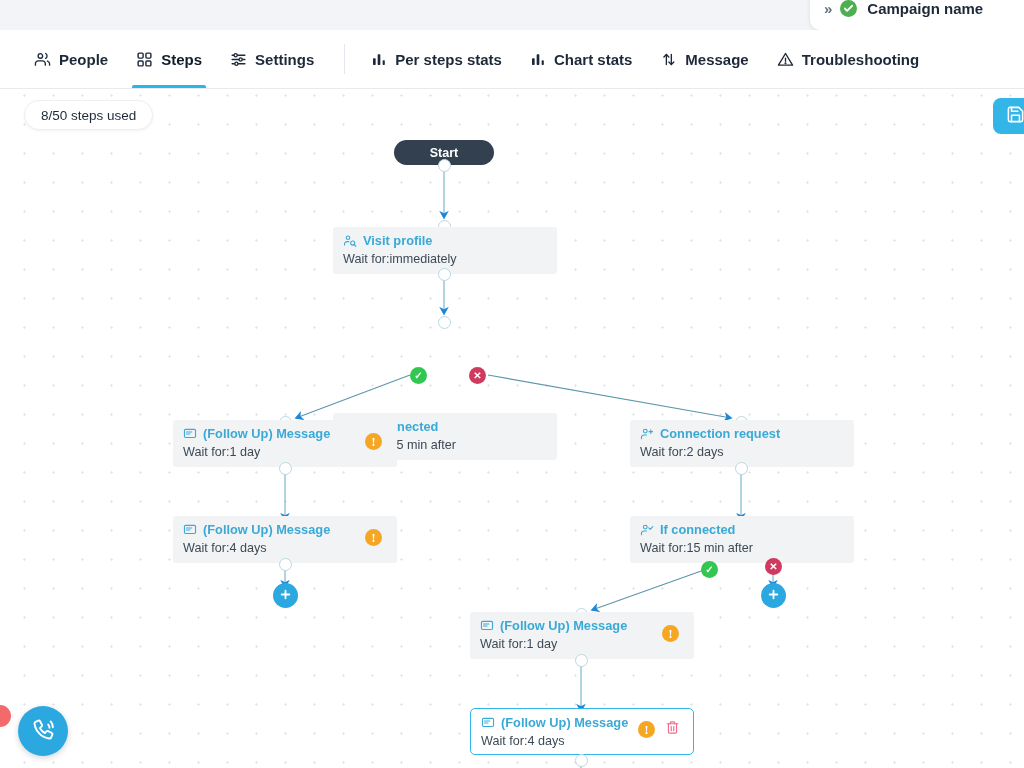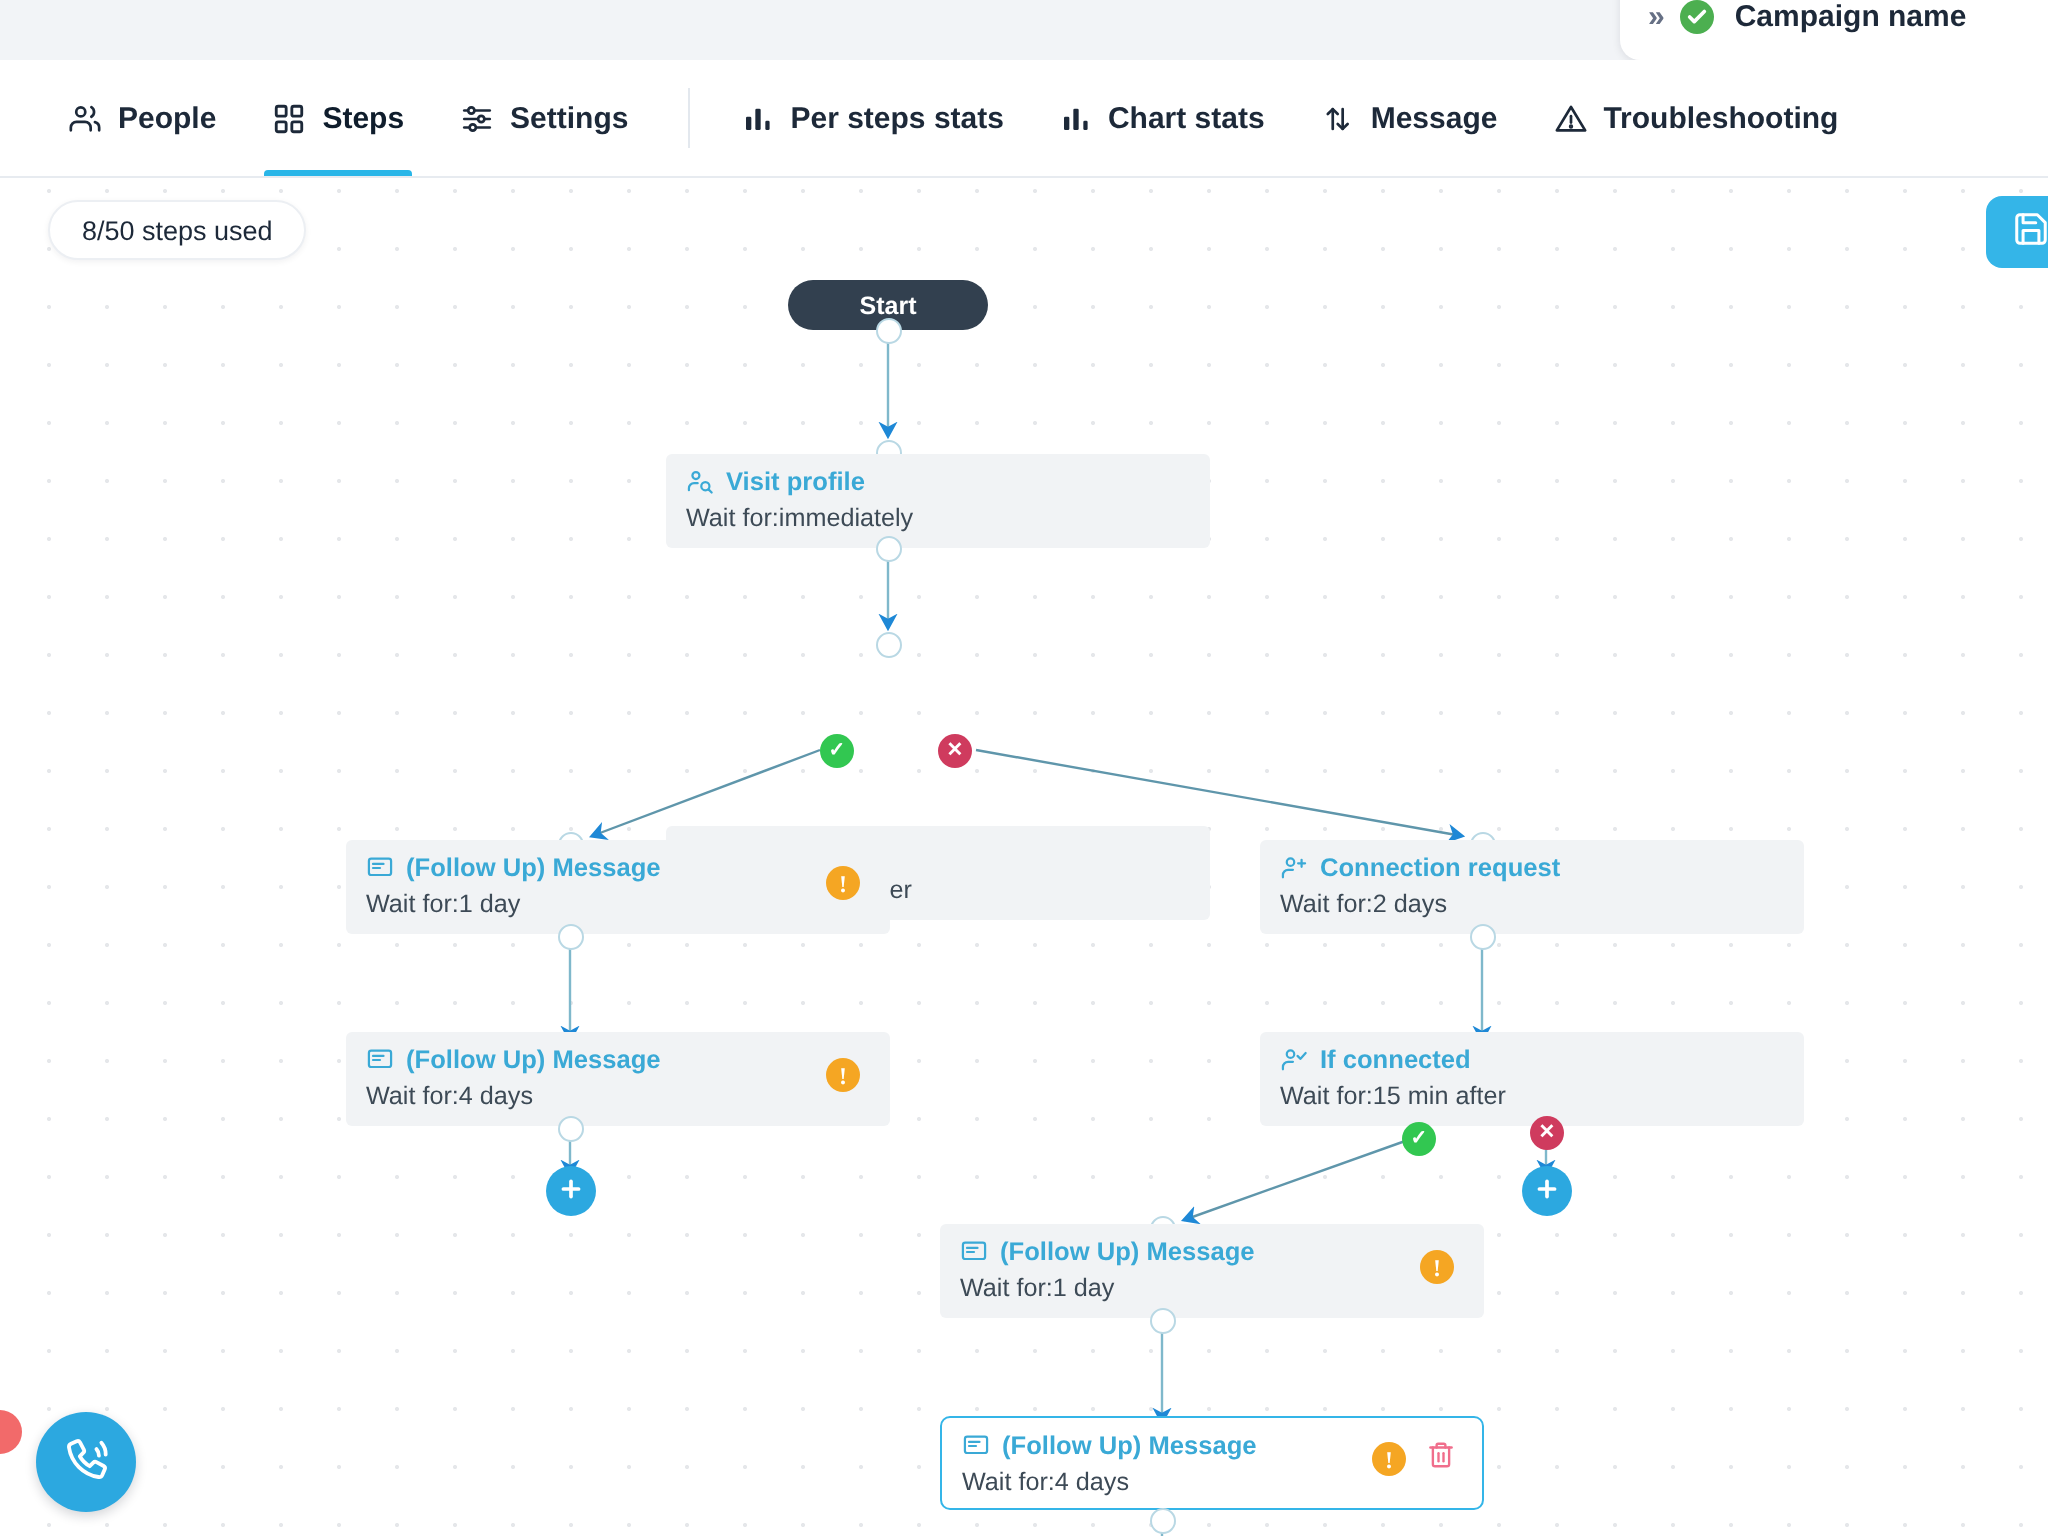--- a/index.html
+++ b/index.html
@@ -122,21 +122,21 @@
     position: absolute;
     width: 100px; height: 25px;
     background: #32404f; border-radius: 13px;
     display: flex; align-items: center; justify-content: center;
     color: #ffffff; font-size: 12.5px; font-weight: 700;
     cursor: pointer;
   }
 
   .node {
     position: absolute;
-    width: 272px; height: 47px;
+    width: 224px; height: 47px;
     background: #f1f3f5;
     border-radius: 3px;
     padding: 6px 10px 12px 10px;
     cursor: pointer;
   }
   .node.selected {
     background: #ffffff;
     border: 1px solid #34b5e8;
     border-radius: 5px;
   }

